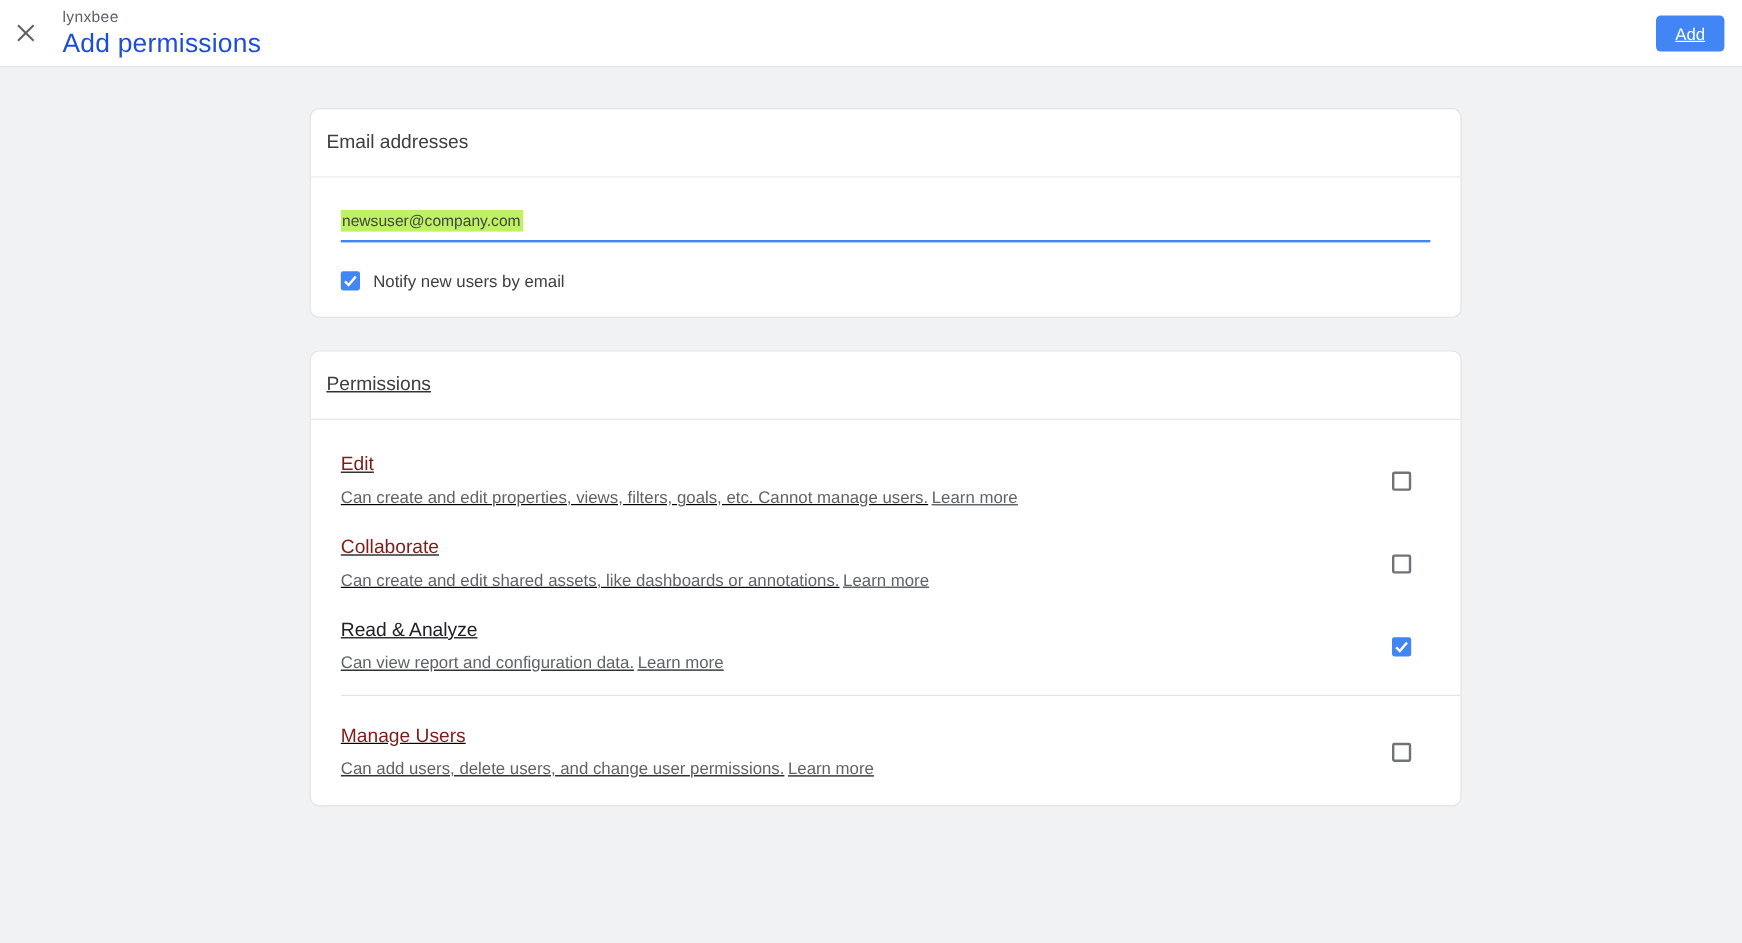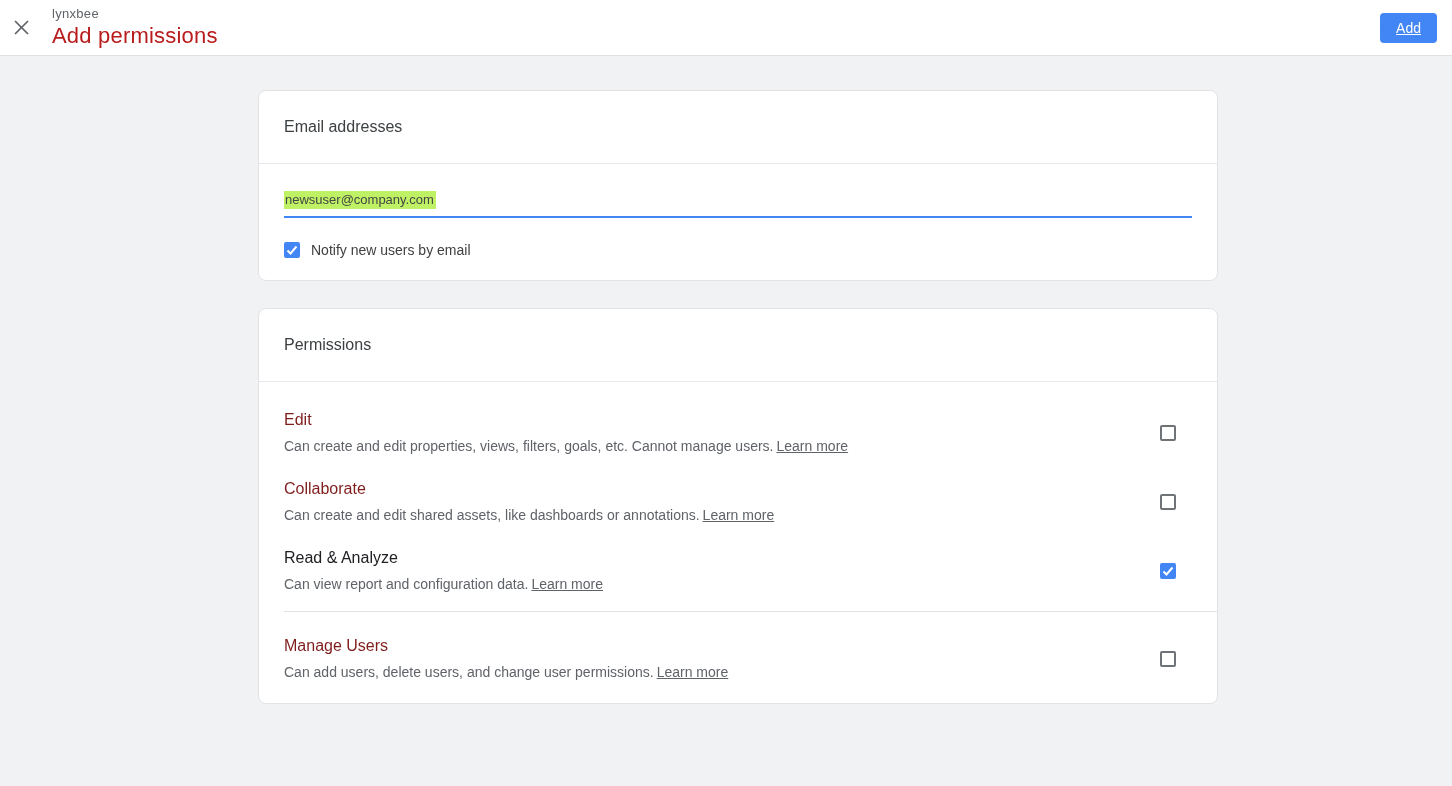--- a/index.html
+++ b/index.html
@@ -16,41 +16,41 @@
     border-bottom: 1px solid #e0e0e0;
     display: flex; align-items: center;
   }
   .close-btn {
     width: 32px; height: 32px; margin-left: 5px;
     display: flex; align-items: center; justify-content: center;
     cursor: pointer; border: none; background: transparent;
   }
   .titles { margin-left: 15px; display: flex; flex-direction: column; justify-content: center; }
   .subtitle { font-size: 13px; color: #5f6368; letter-spacing: .3px; }
-  .page-title { font-size: 22px; color: #b91c1c; margin-top: 2px; letter-spacing: .2px; }
+  .page-title { font-size: 22px; color: #1d4ed8; margin-top: 2px; letter-spacing: .2px; }
   .spacer { flex: 1; }
   .add-btn {
     margin-right: 15px; height: 30px; padding: 0 16px;
     background: #4285f4; color: #ffffff; font-size: 14px;
     border: none; border-radius: 4px; cursor: pointer;
     font-family: inherit;
     text-decoration: underline;
   }
 
   
   .main { padding-top: 34px; }
   .card {
     width: 960px; margin-left: 258px;
     background: #ffffff; border: 1px solid #e3e3e5;
     border-radius: 8px; overflow: hidden;
   }
-  .card + .card { margin-top: 27px; }
+  .card + .card { margin-top: 27px; text-decoration: underline; }
   .card-header {
-    height: 73px; display: flex; align-items: center;
-    padding-left: 25px; font-size: 16px; color: #3c4043;
+    height: 57px; display: flex; align-items: center;
+    padding-left: 13px; font-size: 16px; color: #3c4043;
     border-bottom: 1px solid #e8e8ea;
   }
 
   
   .email-body { padding: 28px 25px 22px 25px; }
   .email-input {
     border-bottom: 2px solid #4285f4;
     padding-bottom: 8px; font-size: 13px; line-height: 16px;
     cursor: text; min-height: 26px;
   }

